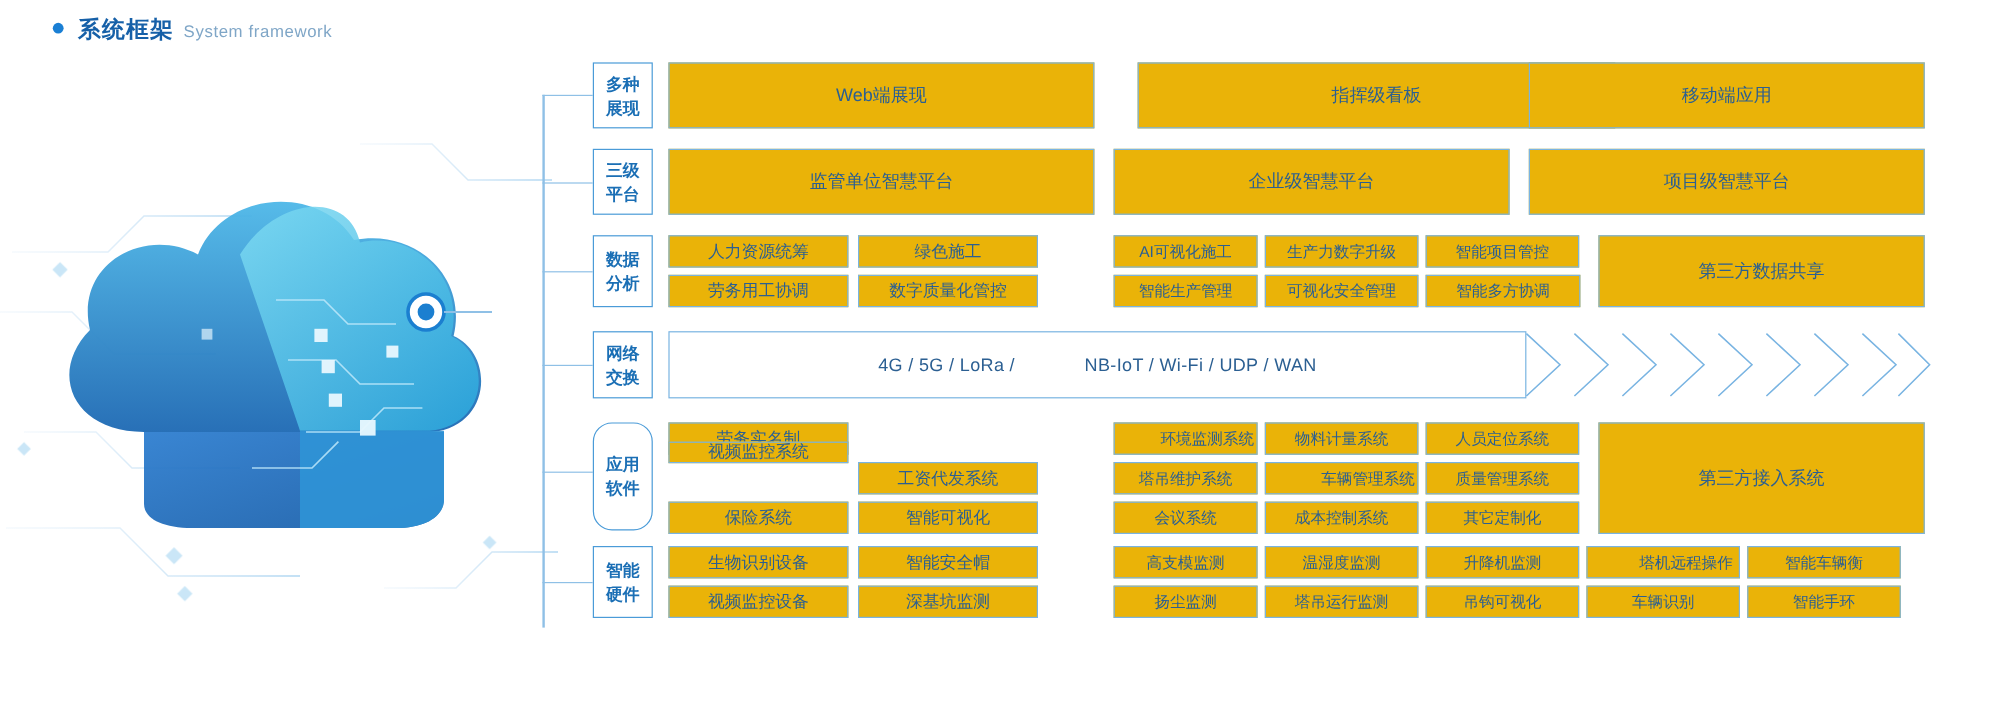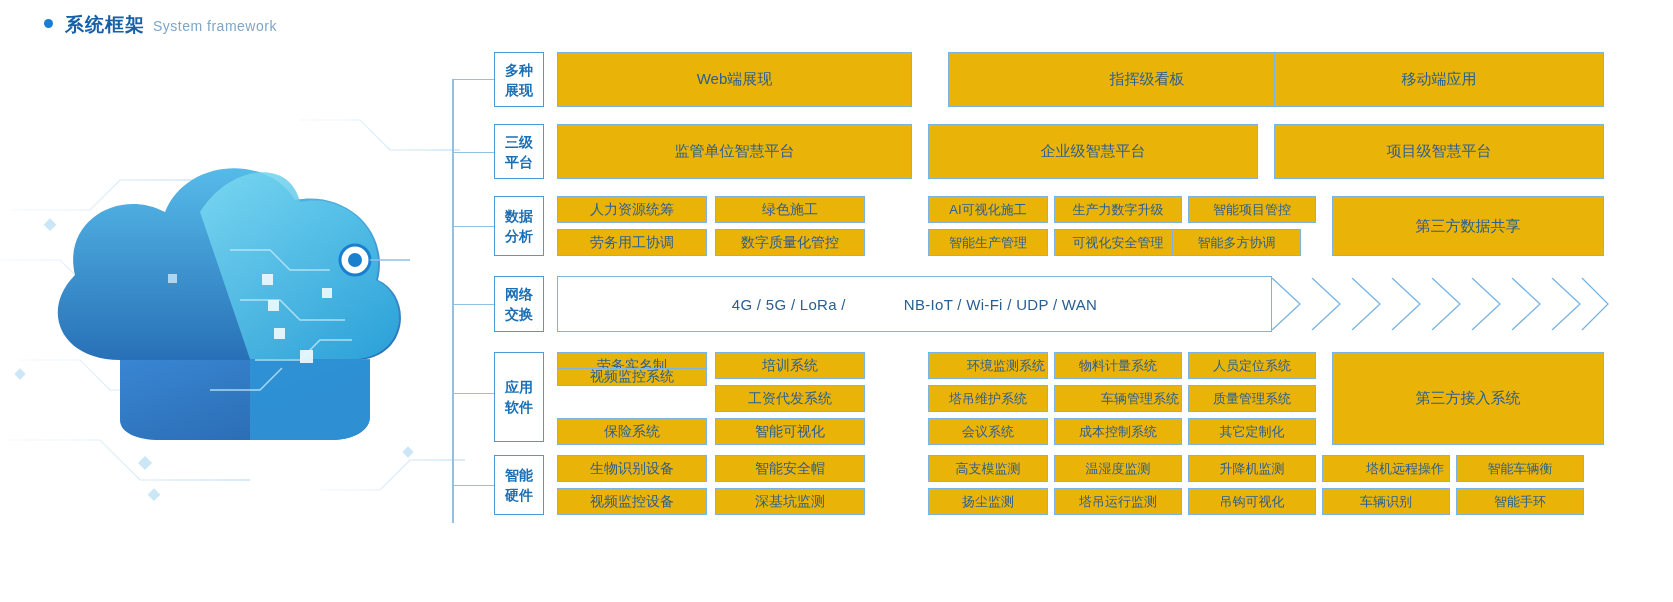--- a/index.html
+++ b/index.html
@@ -189,21 +189,21 @@
   <div class="cell" style="left:105px;top:148px;width:150px;height:27px;">人力资源统筹</div>
   <div class="cell" style="left:263px;top:148px;width:150px;height:27px;">绿色施工</div>
   <div class="cell" style="left:105px;top:181px;width:150px;height:27px;">劳务用工协调</div>
   <div class="cell" style="left:263px;top:181px;width:150px;height:27px;">数字质量化管控</div>
 
   <div class="cell small" style="left:476px;top:148px;width:120px;height:27px;">AI可视化施工</div>
   <div class="cell small" style="left:602px;top:148px;width:128px;height:27px;">生产力数字升级</div>
   <div class="cell small" style="left:736px;top:148px;width:128px;height:27px;">智能项目管控</div>
   <div class="cell small" style="left:476px;top:181px;width:120px;height:27px;">智能生产管理</div>
   <div class="cell small" style="left:602px;top:181px;width:128px;height:27px;">可视化安全管理</div>
-  <div class="cell small" style="left:720px;top:181px;width:129px;height:27px;">智能多方协调</div>
+  <div class="cell small" style="left:736px;top:181px;width:129px;height:27px;">智能多方协调</div>
 
   <div class="cell big" style="left:880px;top:148px;width:272px;height:60px;">第三方数据共享</div>
 
   <div class="tick" style="top:256px;"></div>
   <div class="label-box" style="top:228px;height:56px;">
     <span>网络</span>
     <span>交换</span>
   </div>
   <div class="net-band" style="left:105px;top:228px;width:715px;height:56px;">
     <div class="net-text">
@@ -221,27 +221,26 @@
         <polyline points="162,2 190,28 162,54"></polyline>
         <polyline points="202,2 230,28 202,54"></polyline>
         <polyline points="242,2 270,28 242,54"></polyline>
         <polyline points="282,2 310,28 282,54"></polyline>
         <polyline points="312,2 338,28 312,54"></polyline>
       </g>
     </svg>
   </div>
 
   <div class="tick" style="top:345px;"></div>
-  <div class="label-box" style="top:304px;height:90px;">
+  <div class="label-box" style="top:304px;height:90px;border-radius:16px;">
     <span>应用</span>
     <span>软件</span>
   </div>
 
   <div class="cell" style="left:105px;top:304px;width:150px;height:27px;">劳务实名制</div>
-  <div class="cell" style="left:263px;top:304px;width:150px;height:27px;">培训系统</div>
   <div class="cell" style="left:105px;top:320px;width:150px;height:18px;">视频监控系统</div>
   <div class="cell" style="left:263px;top:337px;width:150px;height:27px;">工资代发系统</div>
   <div class="cell" style="left:105px;top:370px;width:150px;height:27px;">保险系统</div>
   <div class="cell" style="left:263px;top:370px;width:150px;height:27px;">智能可视化</div>
 
   <div class="cell small" style="left:476px;top:304px;width:120px;height:27px;padding-left:36px;">环境监测系统</div>
   <div class="cell small" style="left:602px;top:304px;width:128px;height:27px;">物料计量系统</div>
   <div class="cell small" style="left:736px;top:304px;width:128px;height:27px;">人员定位系统</div>
   <div class="cell small" style="left:476px;top:337px;width:120px;height:27px;">塔吊维护系统</div>
   <div class="cell small" style="left:602px;top:337px;width:128px;height:27px;padding-left:44px;">车辆管理系统</div>

